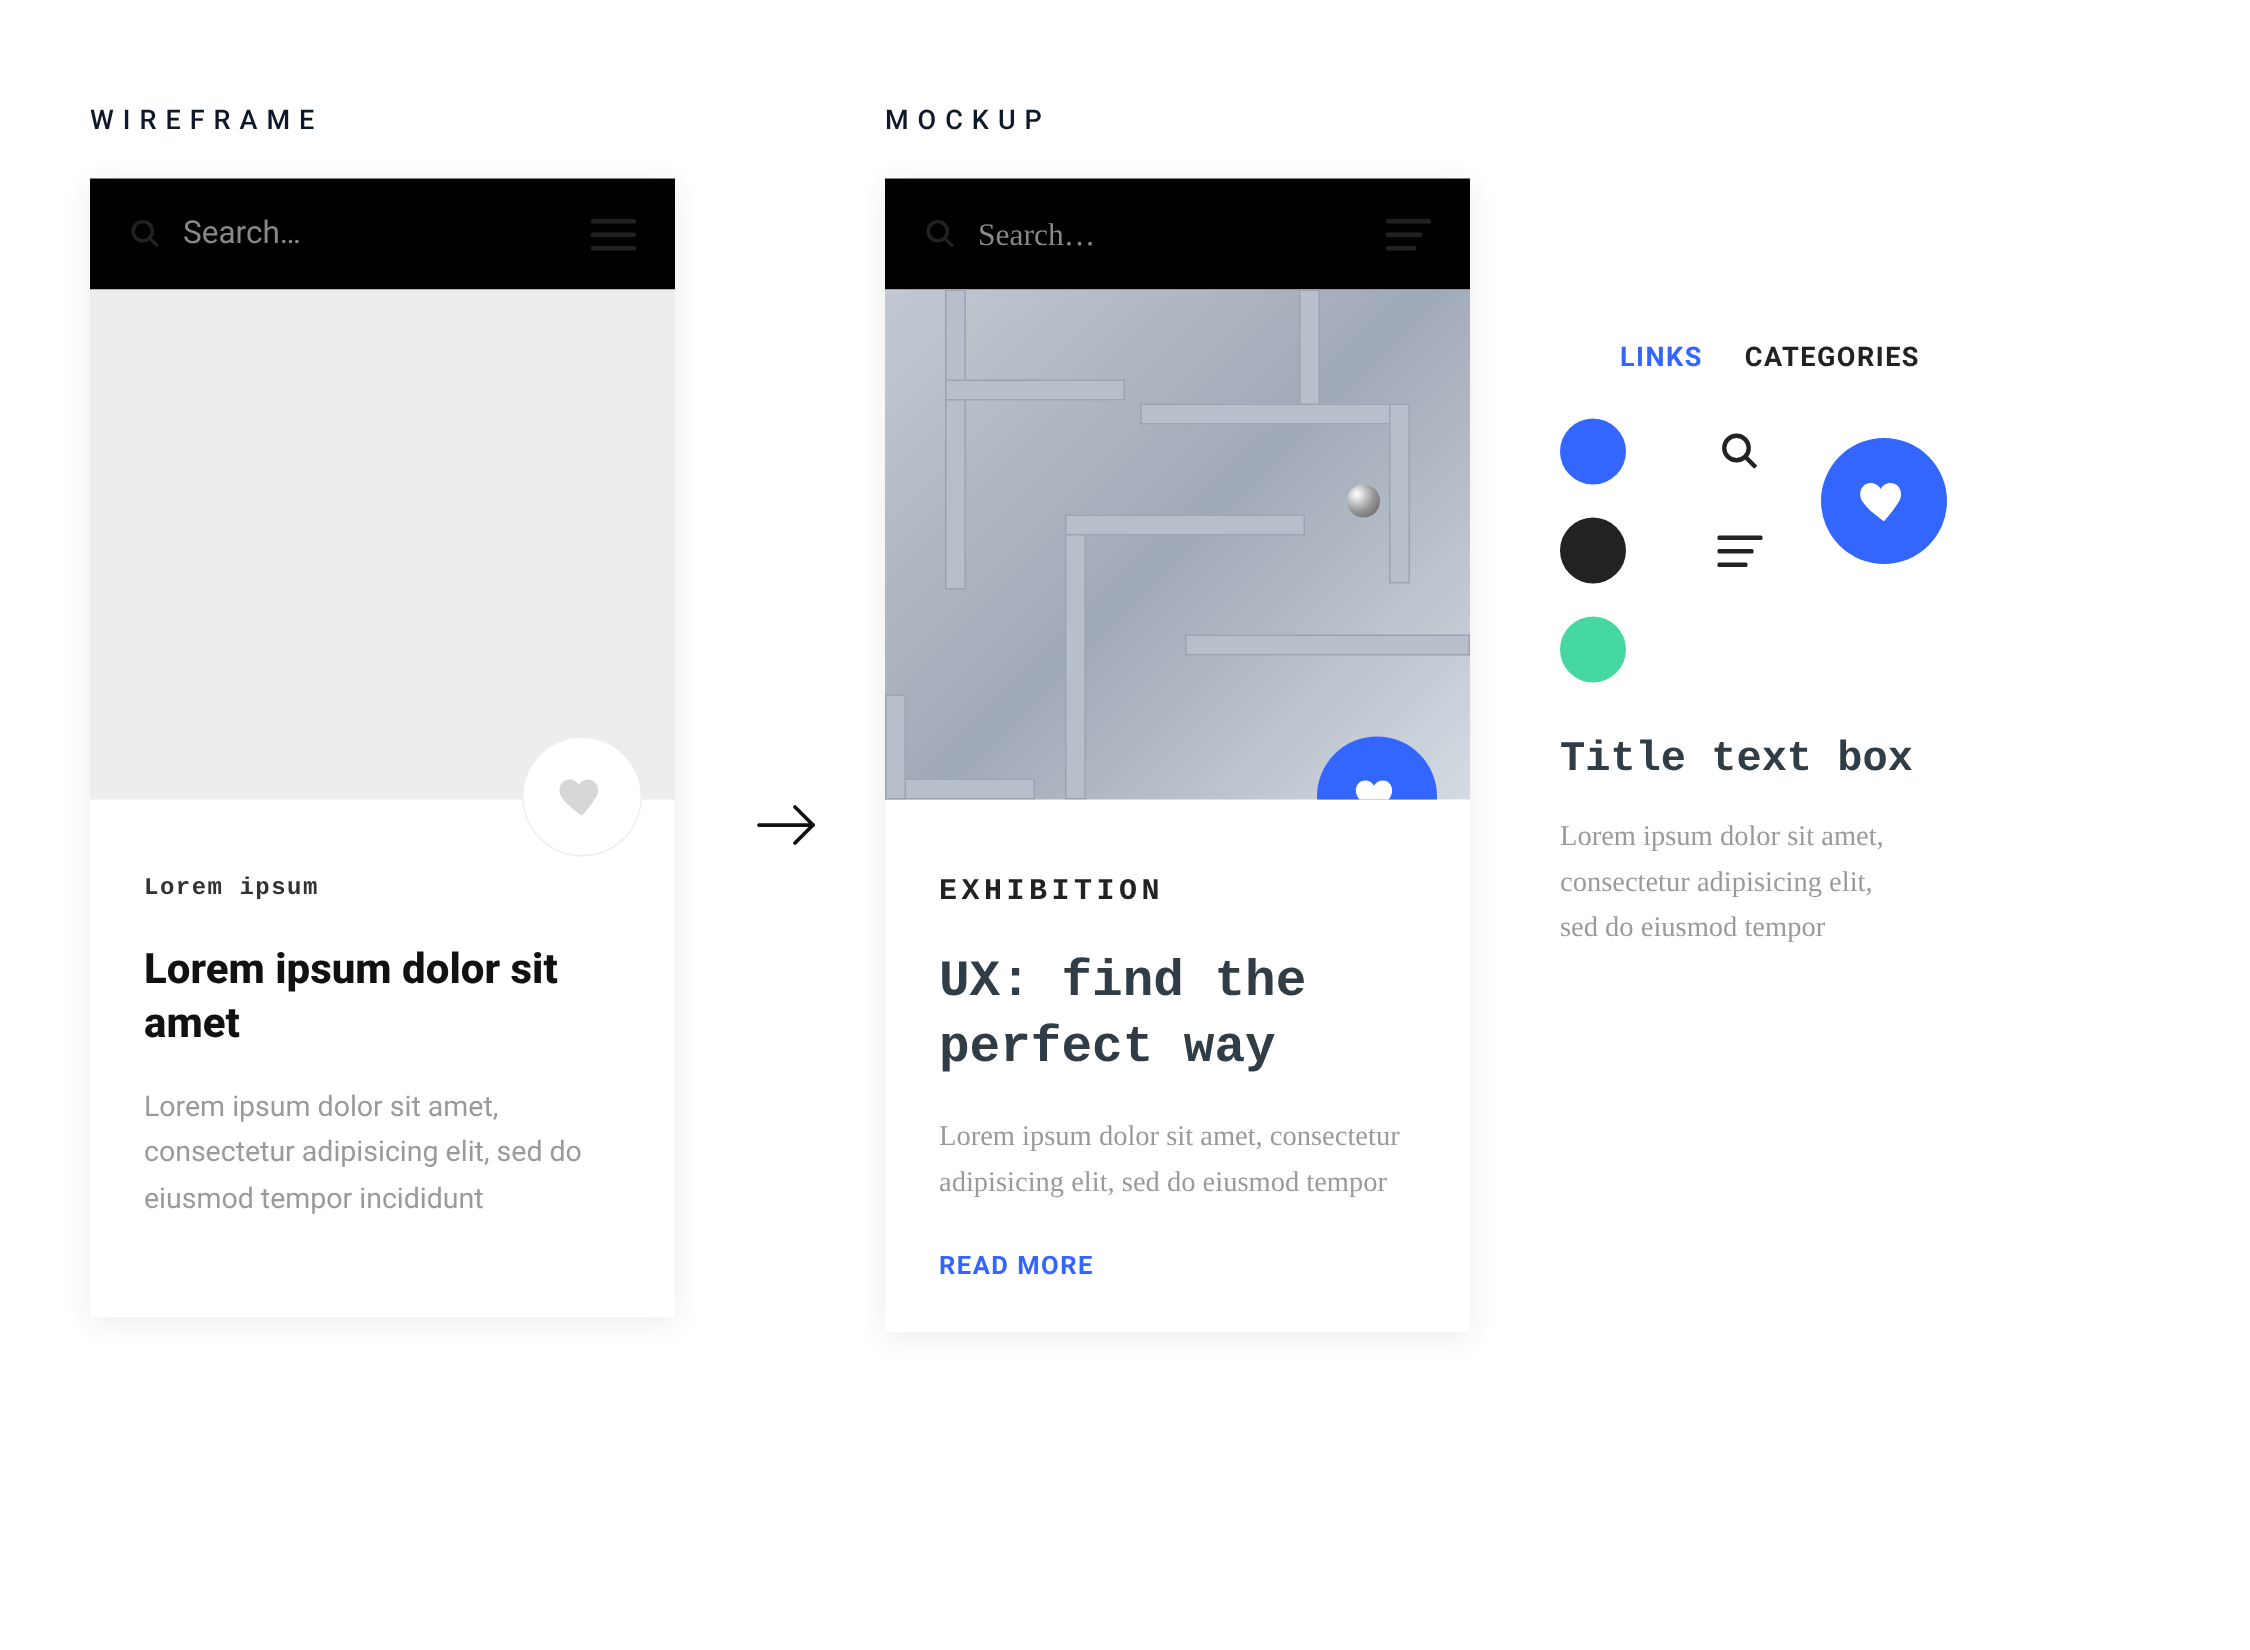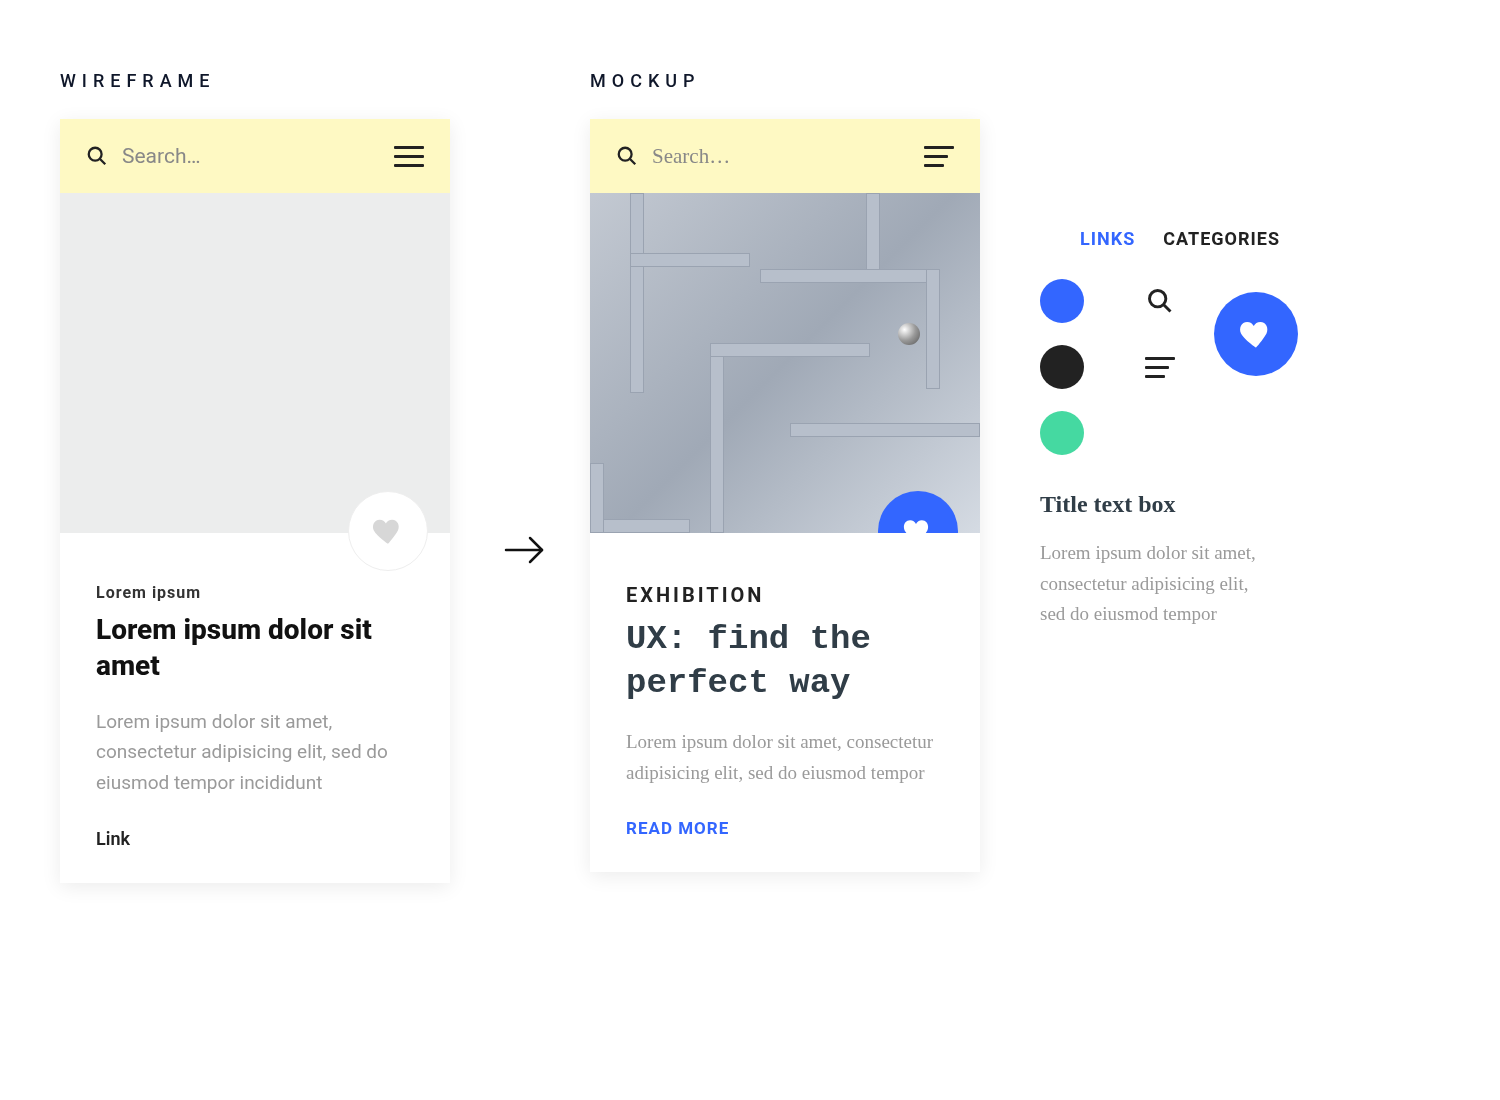--- a/index.html
+++ b/index.html
@@ -33,21 +33,21 @@
     box-shadow: 0 4px 20px rgba(0,0,0,0.08);
     overflow: visible;
   }
 
   .search-row {
     height: 74px;
     display: flex;
     align-items: center;
     padding: 0 26px;
     gap: 14px;
-    background: #fef9c3;
+    background: #000000;
   }
   .search-row .search-icon { flex: 0 0 auto; }
   .search-row .search-text { flex: 1; color: #888; font-size: 21px; font-family: Georgia, 'Times New Roman', serif; }
   .search-row.wf .search-text { font-family: inherit; }
   .hamburger-lines { display: inline-flex; flex-direction: column; gap: 6px; }
   .hamburger-lines span { display: block; width: 30px; height: 3px; background: #222; border-radius: 1px; }
   .hamburger-staggered span:nth-child(2) { width: 24px; }
   .hamburger-staggered span:nth-child(3) { width: 20px; }
 
   .hero-placeholder {
@@ -80,21 +80,22 @@
   }
   .fav-wire { background: #fff; border: 1px solid #eee; }
   .fav-blue { background: #3366ff; }
 
   .card-body { padding: 50px 36px 34px 36px; background: #fff; }
   .eyebrow {
     font-size: 16px;
     font-weight: 700;
     color: #333;
     letter-spacing: 1px;
-    margin-bottom: 10px;
+    margin-bottom: 27px;
+    font-family: Liberation Mono, monospace;
   }
   .mockup .eyebrow { letter-spacing: 3px; text-transform: uppercase; color: #222; font-size: 20px; }
   .card-title {
     font-size: 28px;
     font-weight: 800;
     color: #111;
     line-height: 1.3;
     margin-bottom: 22px;
   }
   .mockup .card-title {
@@ -116,21 +117,21 @@
   svg { display: block; }
 
   
   .tabs { display: flex; gap: 28px; margin-bottom: 30px; justify-content: center; }
   .tab { font-weight: 700; font-size: 18px; letter-spacing: 1px; color: #222; cursor: pointer; }
   .tab.active { color: #3366ff; }
   .swatch-grid { display: grid; grid-template-columns: auto auto auto; gap: 22px 28px; margin-bottom: 34px; align-items: center; }
   .swatch { width: 44px; height: 44px; border-radius: 50%; }
   .mini-icon { display: flex; align-items: center; justify-content: center; }
   .big-heart { width: 84px; height: 84px; border-radius: 50%; background: #3366ff; display: flex; align-items: center; justify-content: center; grid-row: span 2; grid-column: 3; cursor: pointer; }
-  .side-title { font-family: Liberation Serif, serif; font-size: 24px; font-weight: 900; color: #303d47; line-height: 1.3; margin-bottom: 18px; }
+  .side-title { font-family: Liberation Mono, monospace; font-size: 28px; font-weight: 900; color: #303d47; line-height: 1.3; margin-bottom: 18px; }
   .side-body { font-family: Georgia, 'Times New Roman', serif; color: #9a9a9a; font-size: 19px; line-height: 1.6; max-width: 230px; }
 </style>
 </head>
 <body>
 
 <div class="col-wireframe">
   <div class="section-label">WIREFRAME</div>
   <div class="card">
     <div class="search-row wf">
       <span class="search-icon">
@@ -150,21 +151,20 @@
       <div class="fav-btn fav-wire">
         <svg width="34" height="34" viewBox="0 0 24 24" fill="#d7d7d7">
             <path d="M12 21s-7.5-4.9-10-9.4C.4 8.2 2.2 4 6.1 4c2 0 3.6 1.1 4.4 2.7C11.3 5.1 12.9 4 14.9 4 18.8 4 20.6 8.2 19 11.6 16.5 16.1 12 21 12 21z"></path>
           </svg>
       </div>
     </div>
     <div class="card-body">
       <div class="eyebrow">Lorem ipsum</div>
       <div class="card-title">Lorem ipsum dolor sit amet</div>
       <div class="card-desc">Lorem ipsum dolor sit amet, consectetur adipisicing elit, sed do eiusmod tempor incididunt</div>
-      <div class="card-link">Link</div>
     </div>
   </div>
 </div>
 
 <div class="col-arrow">
   <span>
     <svg width="42" height="30" viewBox="0 0 42 30" fill="none" stroke="#111" stroke-width="2.5" stroke-linecap="round" stroke-linejoin="round">
         <line x1="2" y1="15" x2="38" y2="15"></line>
         <polyline points="26,3 38,15 26,27"></polyline>
       </svg>

